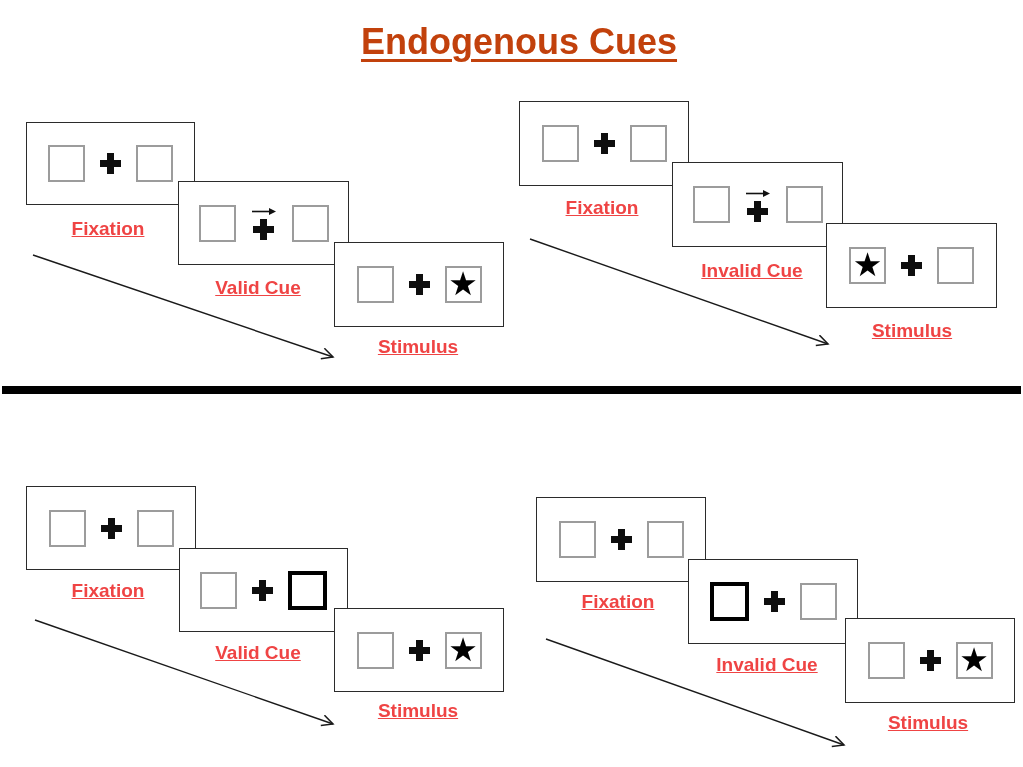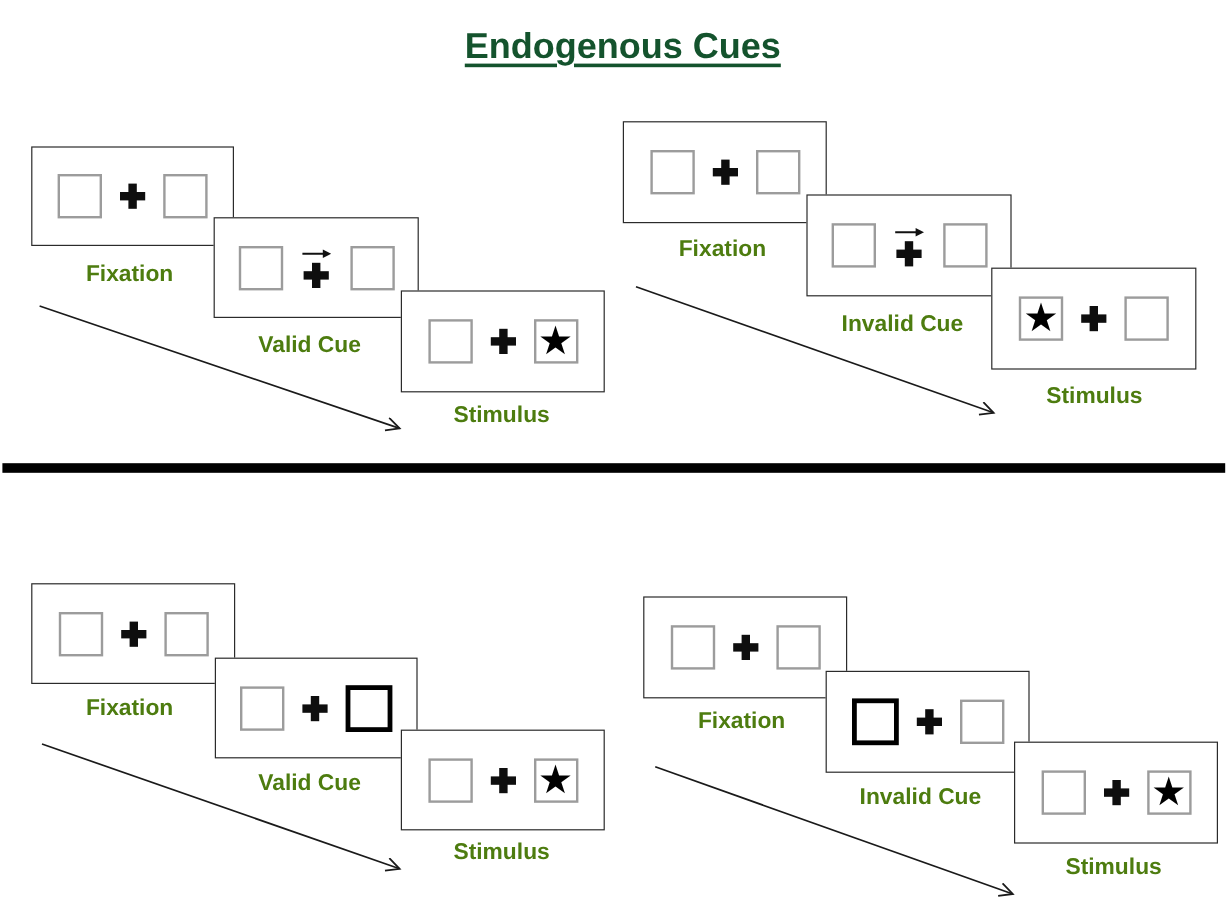--- a/index.html
+++ b/index.html
@@ -8,23 +8,23 @@
     position:relative;
     background:#ffffff;
     font-family:"Liberation Sans", sans-serif;
     overflow:hidden;
   }
   .stage { position:absolute; inset:0; width:1023px; height:767px; }
 
   .section-title {
     position:absolute;
     transform:translateX(-50%);
-    font-size:30px;
+    font-size:36px;
     font-weight:bold;
-    color:#14532d;
+    color:#c2410c;
     white-space:nowrap;
     text-decoration:underline;
     text-decoration-thickness:3px;
     text-underline-offset:5px;
     line-height:1.1;
   }
 
   .divider {
     position:absolute;
     background:#000;
@@ -73,23 +73,24 @@
   .plus::after {
     content:""; position:absolute; top:0; left:7px;
     width:7px; height:21px; background:#0e0e0e;
   }
 
   .panel-label {
     position:absolute;
     transform:translateX(-50%);
     font-size:19px;
     font-weight:bold;
-    color:#4d7c0f;
+    color:#ef4444;
     white-space:nowrap;
     line-height:1;
+    text-decoration:underline;
   }
 
   .timeline { position:absolute; overflow:visible; }
 </style>
 </head>
 <body>
 
 <svg width="0" height="0" style="position:absolute" aria-hidden="true">
   <defs>
     <marker id="ah" markerWidth="16" markerHeight="14" refX="12" refY="6" orient="auto" markerUnits="userSpaceOnUse">

